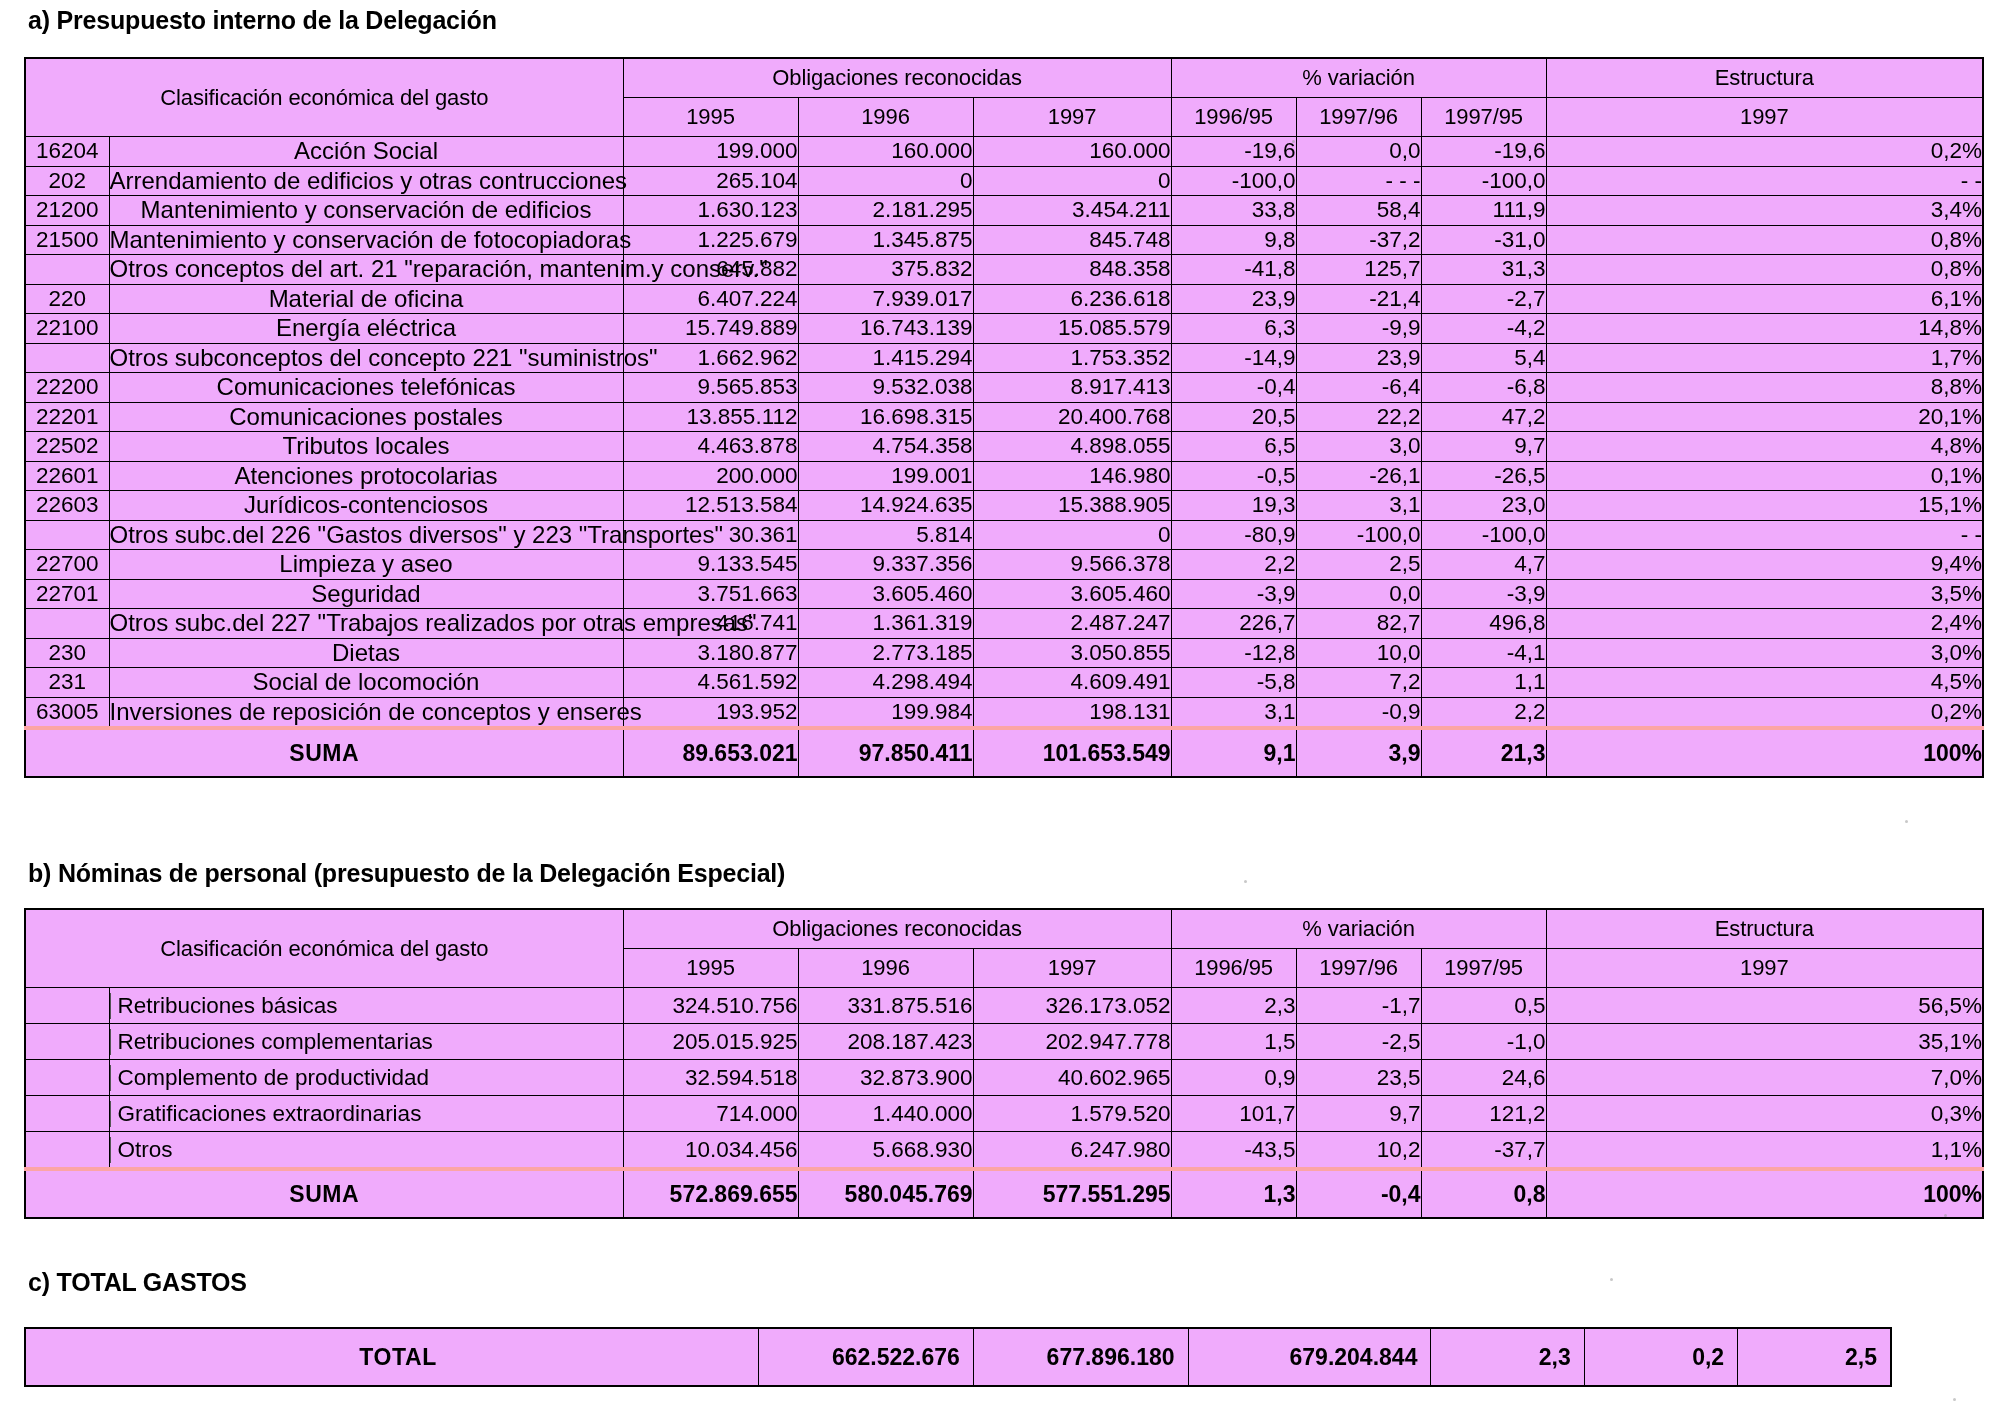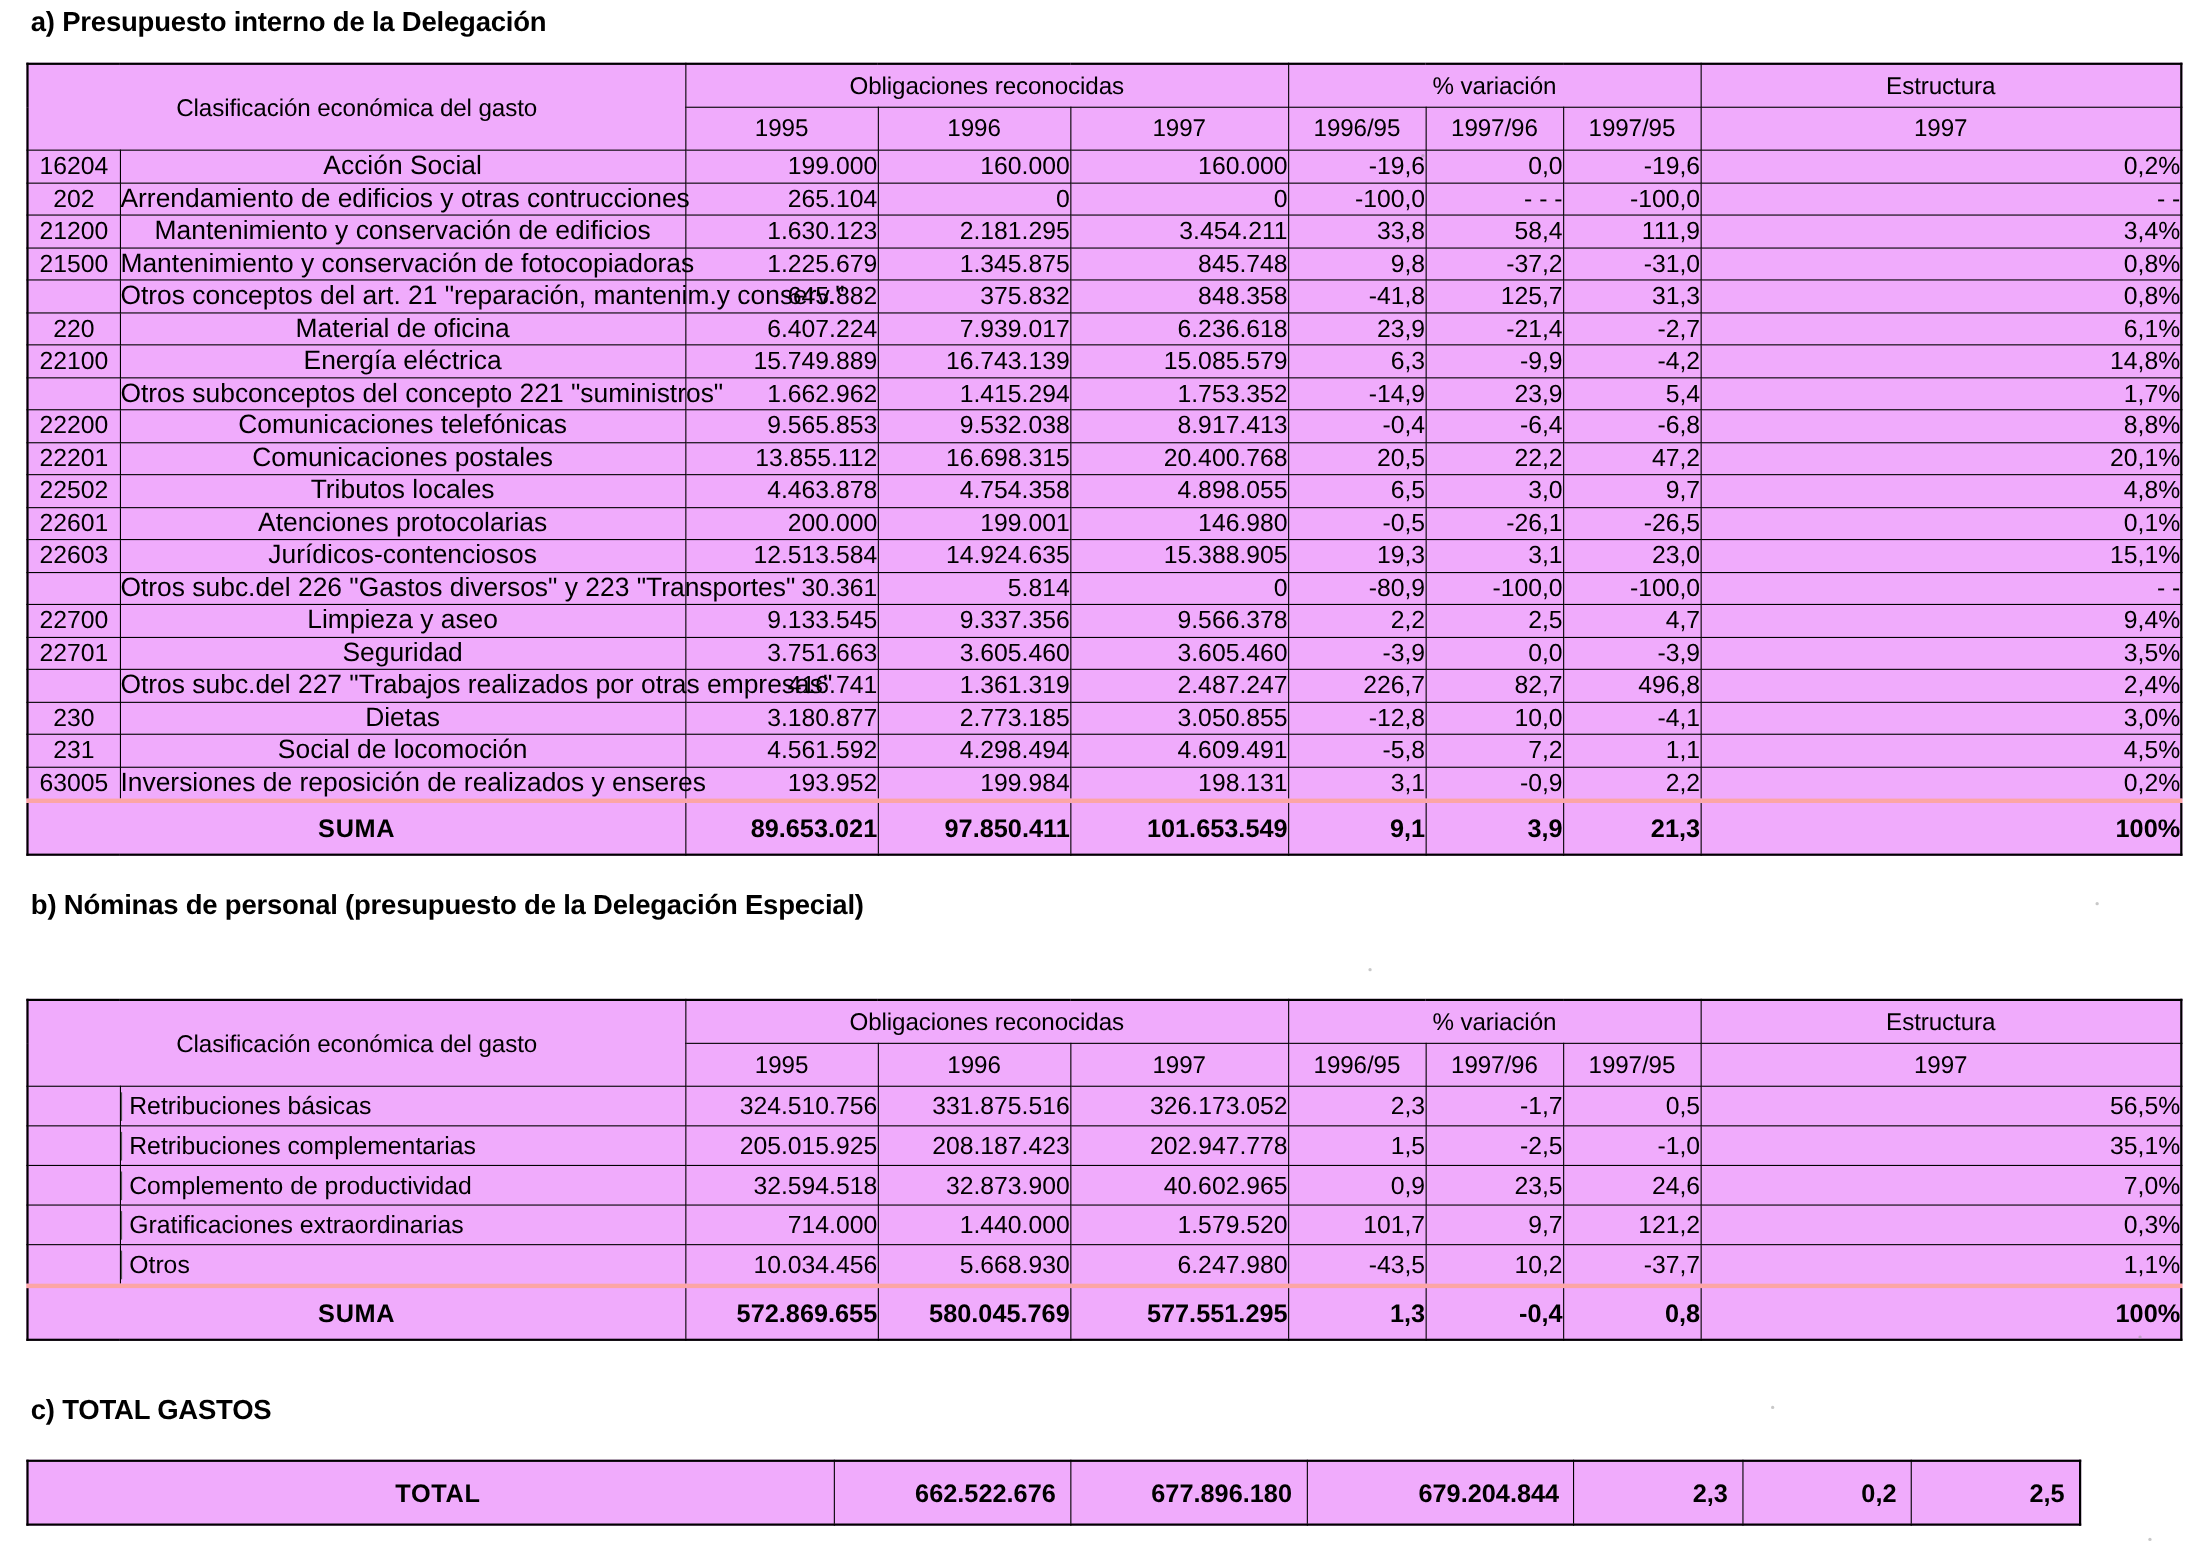--- a/index.html
+++ b/index.html
@@ -23,21 +23,21 @@
     padding: 0;
   }
 
   
   .section-heading {
     font-size: 25px;
     font-weight: bold;
     letter-spacing: -0.2px;
   }
   #heading-a { position: absolute; left: 28px; top: 6px; }
-  #heading-b { position: absolute; left: 28px; top: 809px; }
+  #heading-b { position: absolute; left: 28px; top: 859px; }
   #heading-c { position: absolute; left: 28px; top: 1268px; }
 
   
   table.budget {
     border-collapse: collapse;
     table-layout: fixed;
     font-size: 22px;
     background: #f0abfc;
   }
   #table-a { position: absolute; left: 24px; top: 57px;  width: 1958px; }
@@ -410,21 +410,21 @@
         <td class="num">4.561.592</td>
         <td class="num">4.298.494</td>
         <td class="num">4.609.491</td>
         <td class="pct">-5,8</td>
         <td class="pct">7,2</td>
         <td class="pct">1,1</td>
         <td class="struct">4,5%</td>
       </tr>
       <tr class="last-body">
         <td class="code">63005</td>
-        <td class="concept">Inversiones de reposición de realizados y enseres</td>
+        <td class="concept">Inversiones de reposición de conceptos y enseres</td>
         <td class="num">193.952</td>
         <td class="num">199.984</td>
         <td class="num">198.131</td>
         <td class="pct">3,1</td>
         <td class="pct">-0,9</td>
         <td class="pct">2,2</td>
         <td class="struct">0,2%</td>
       </tr>
       <tr class="sum-row">
         <td class="sum-label" colspan="2">SUMA</td>

